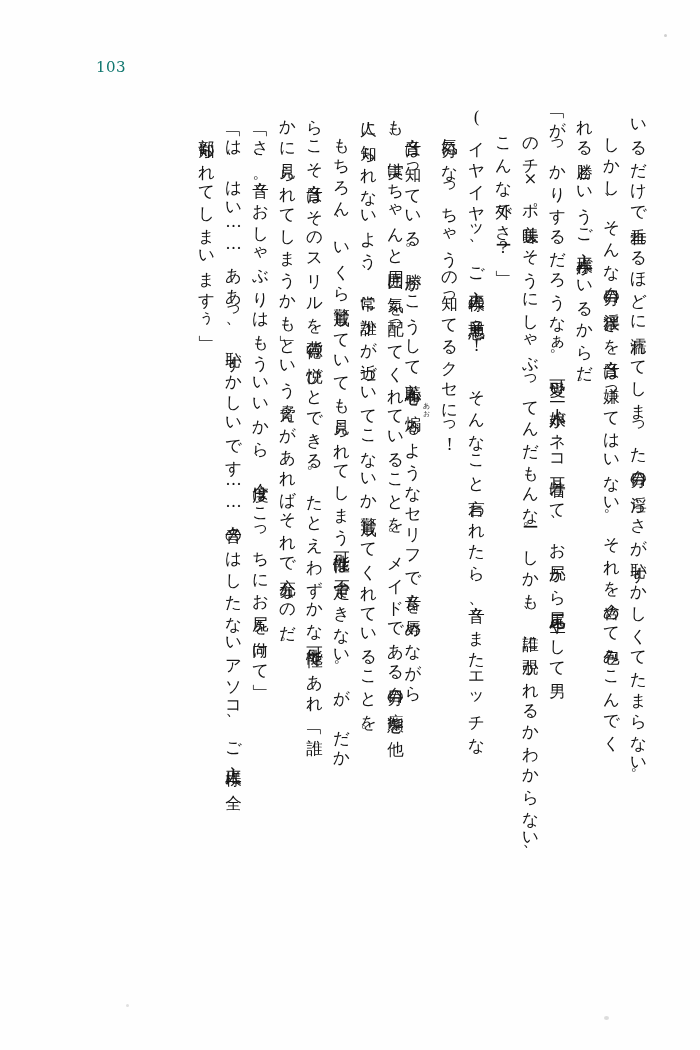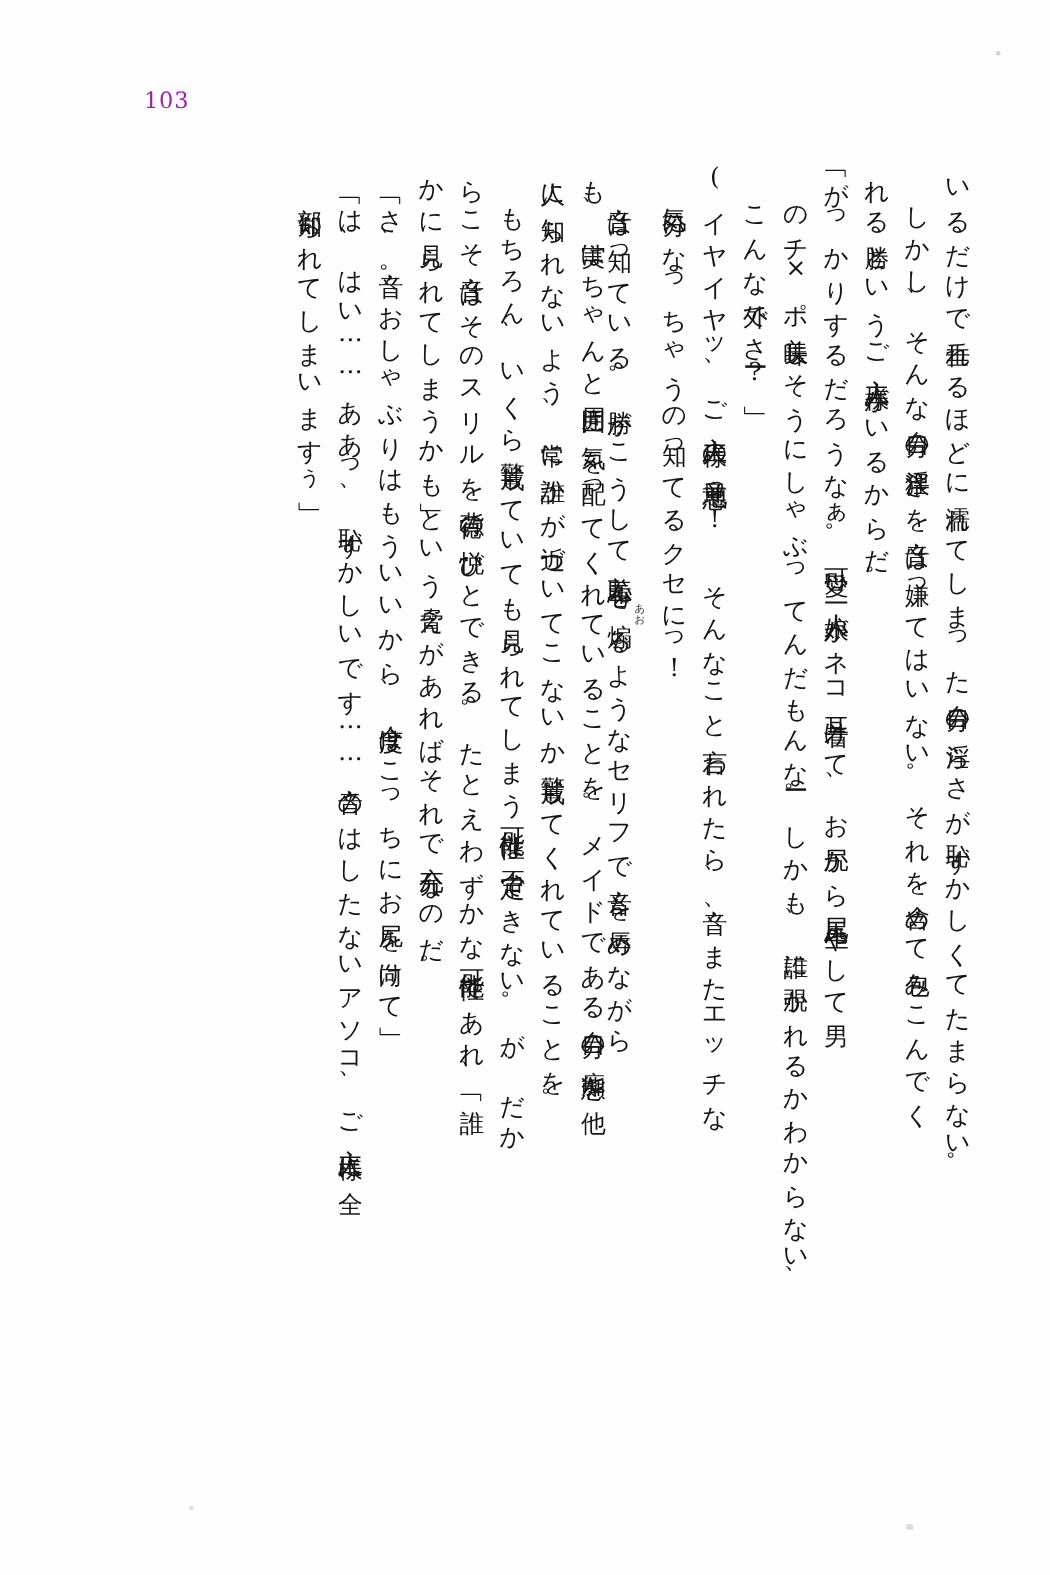--- a/index.html
+++ b/index.html
@@ -25,21 +25,21 @@
     background: #fefefe;
   }
 
   
   .page-number {
     position: absolute;
     left: 96px;
     top: 58px;
     font-size: 15px;
     letter-spacing: 0.5px;
-    color: #a21caf;
+    color: #0f766e;
     font-family: "DejaVu Serif", "Liberation Serif", serif;
   }
 
   
   .speck {
     position: absolute;
     background: #cfcfcf;
     border-radius: 50%;
   }
   .speck.s1 { left: 664px; top: 34px; width: 3px; height: 3px; }

